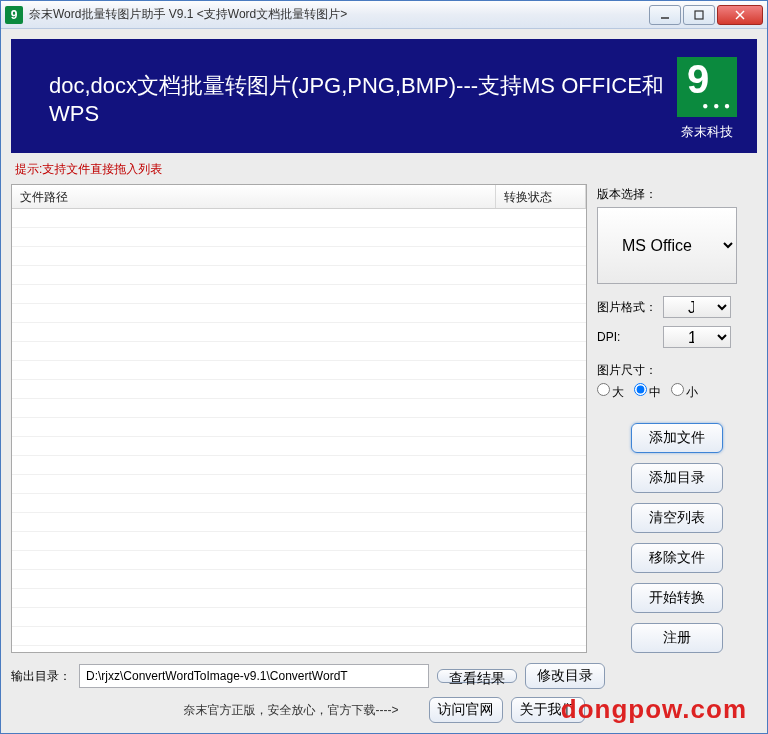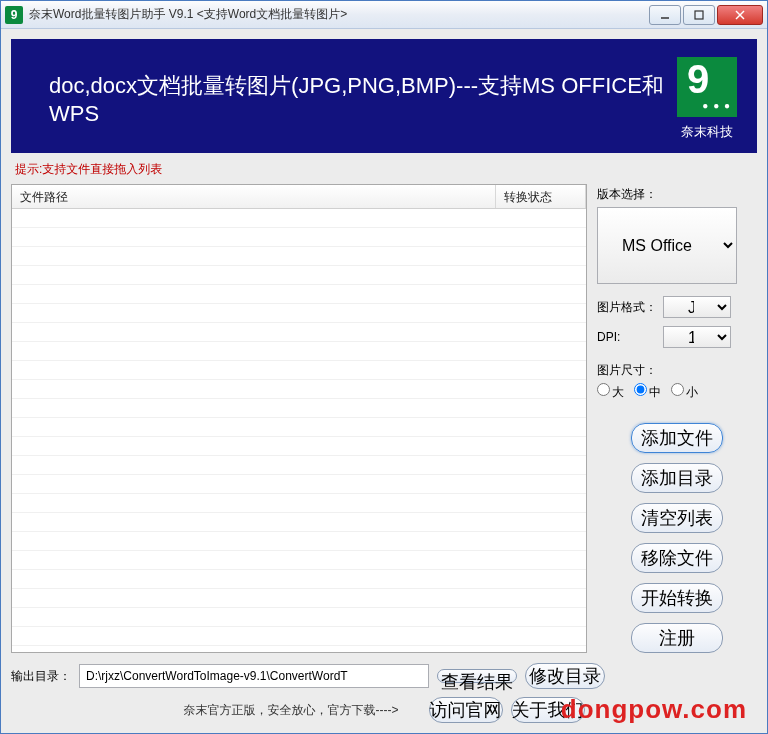--- a/index.html
+++ b/index.html
@@ -31,21 +31,21 @@
 .tbody { flex: 1; overflow: auto; }
 .tbody .row { height: 19px; border-bottom: 1px solid #f0f0f0; }
 .right { width: 160px; display: flex; flex-direction: column; padding-top: 2px; }
 .right .section-title { font-size: 12px; margin-bottom: 8px; }
 .right .field { display: flex; align-items: center; margin-bottom: 8px; gap: 6px; }
 .right .field label { font-size: 12px; min-width: 60px; }
 .right select { flex: 1; height: 22px; border: 1px solid #abadb3; background: linear-gradient(#fff,#ebebeb); font-size: 16px; padding: 0 20px; }
 .right .radio-row { display: flex; gap: 10px; margin-bottom: 12px; font-size: 12px; align-items:center;}
 .right .radio-row input { margin-right: 2px; }
 .btn-stack { display: flex; flex-direction: column; gap: 10px; align-items: center; margin-top: 10px; }
-.btn { width: 92px; height: 30px; border: 1px solid #8a9bb3; border-radius: 14px; background: linear-gradient(#fdfdfe,#e6ecf5); font-size: 18px; cursor: pointer; }
+.btn { width: 92px; height: 30px; border: 1px solid #8a9bb3; border-radius: 6px; background: linear-gradient(#fdfdfe,#e6ecf5); font-size: 14px; cursor: pointer; }
 .btn.primary { border-color: #3e84d6; box-shadow: 0 0 3px rgba(62,132,214,.6); }
 .bottom-row { display: flex; align-items: center; gap: 8px; margin-top: 10px; }
 .bottom-row label { font-size: 12px; }
 .bottom-row input[type=text] { flex: 1; height: 24px; border: 1px solid #abadb3; background: #fff; padding: 0 6px; font-size: 12px; max-width: 350px;}
 .footer { display: flex; align-items: center; justify-content: center; gap: 10px; margin-top: 8px; position: relative; }
 .footer-text { font-size: 12px; color: #333; }
 .footer-btns { display: flex; gap: 8px; margin-left: 20px;}
 .watermark { position: absolute; right: 10px; bottom: -2px; font-size: 26px; font-weight: bold; color: #d22; letter-spacing: 1px; pointer-events: none; font-family: Arial, sans-serif;}
 .sel-small { width: 68px !important; flex: none !important; }
 .full-select { width: 100%; }

